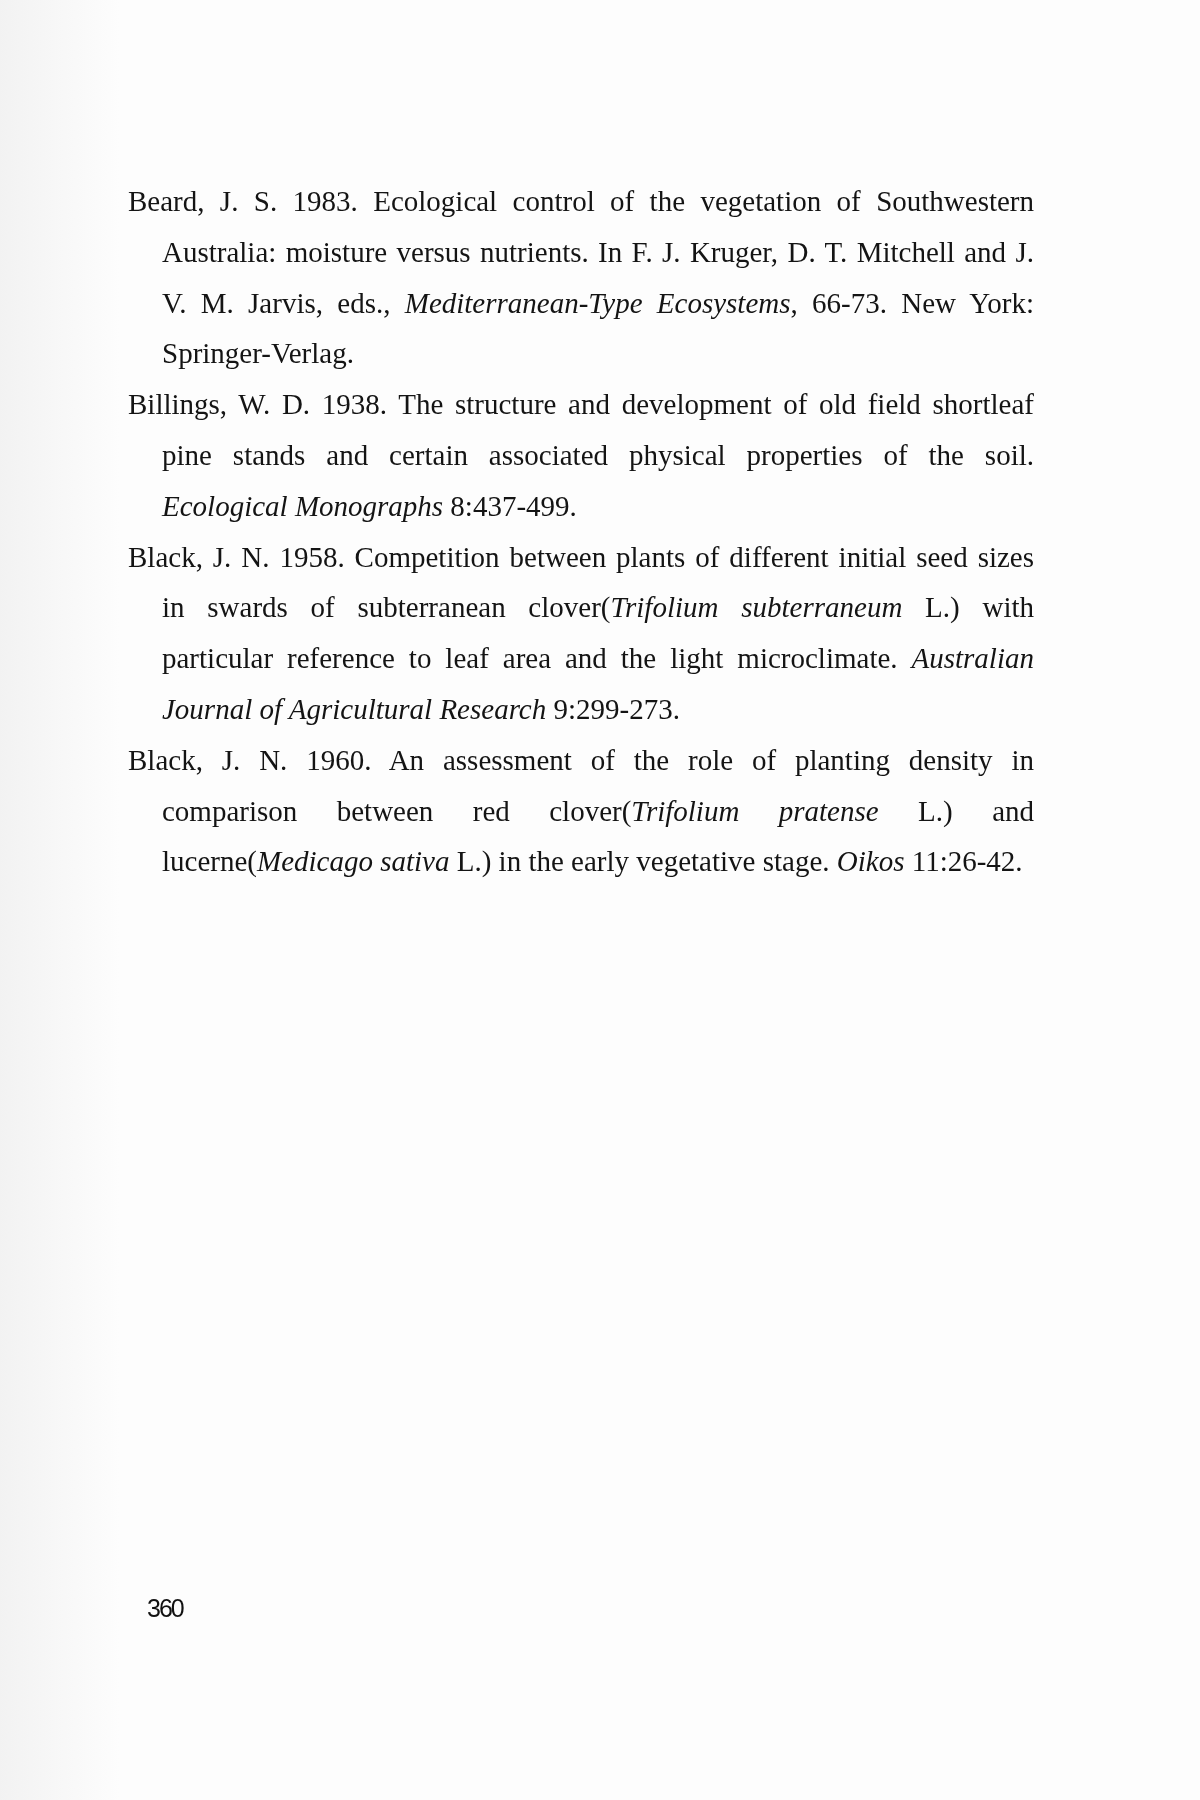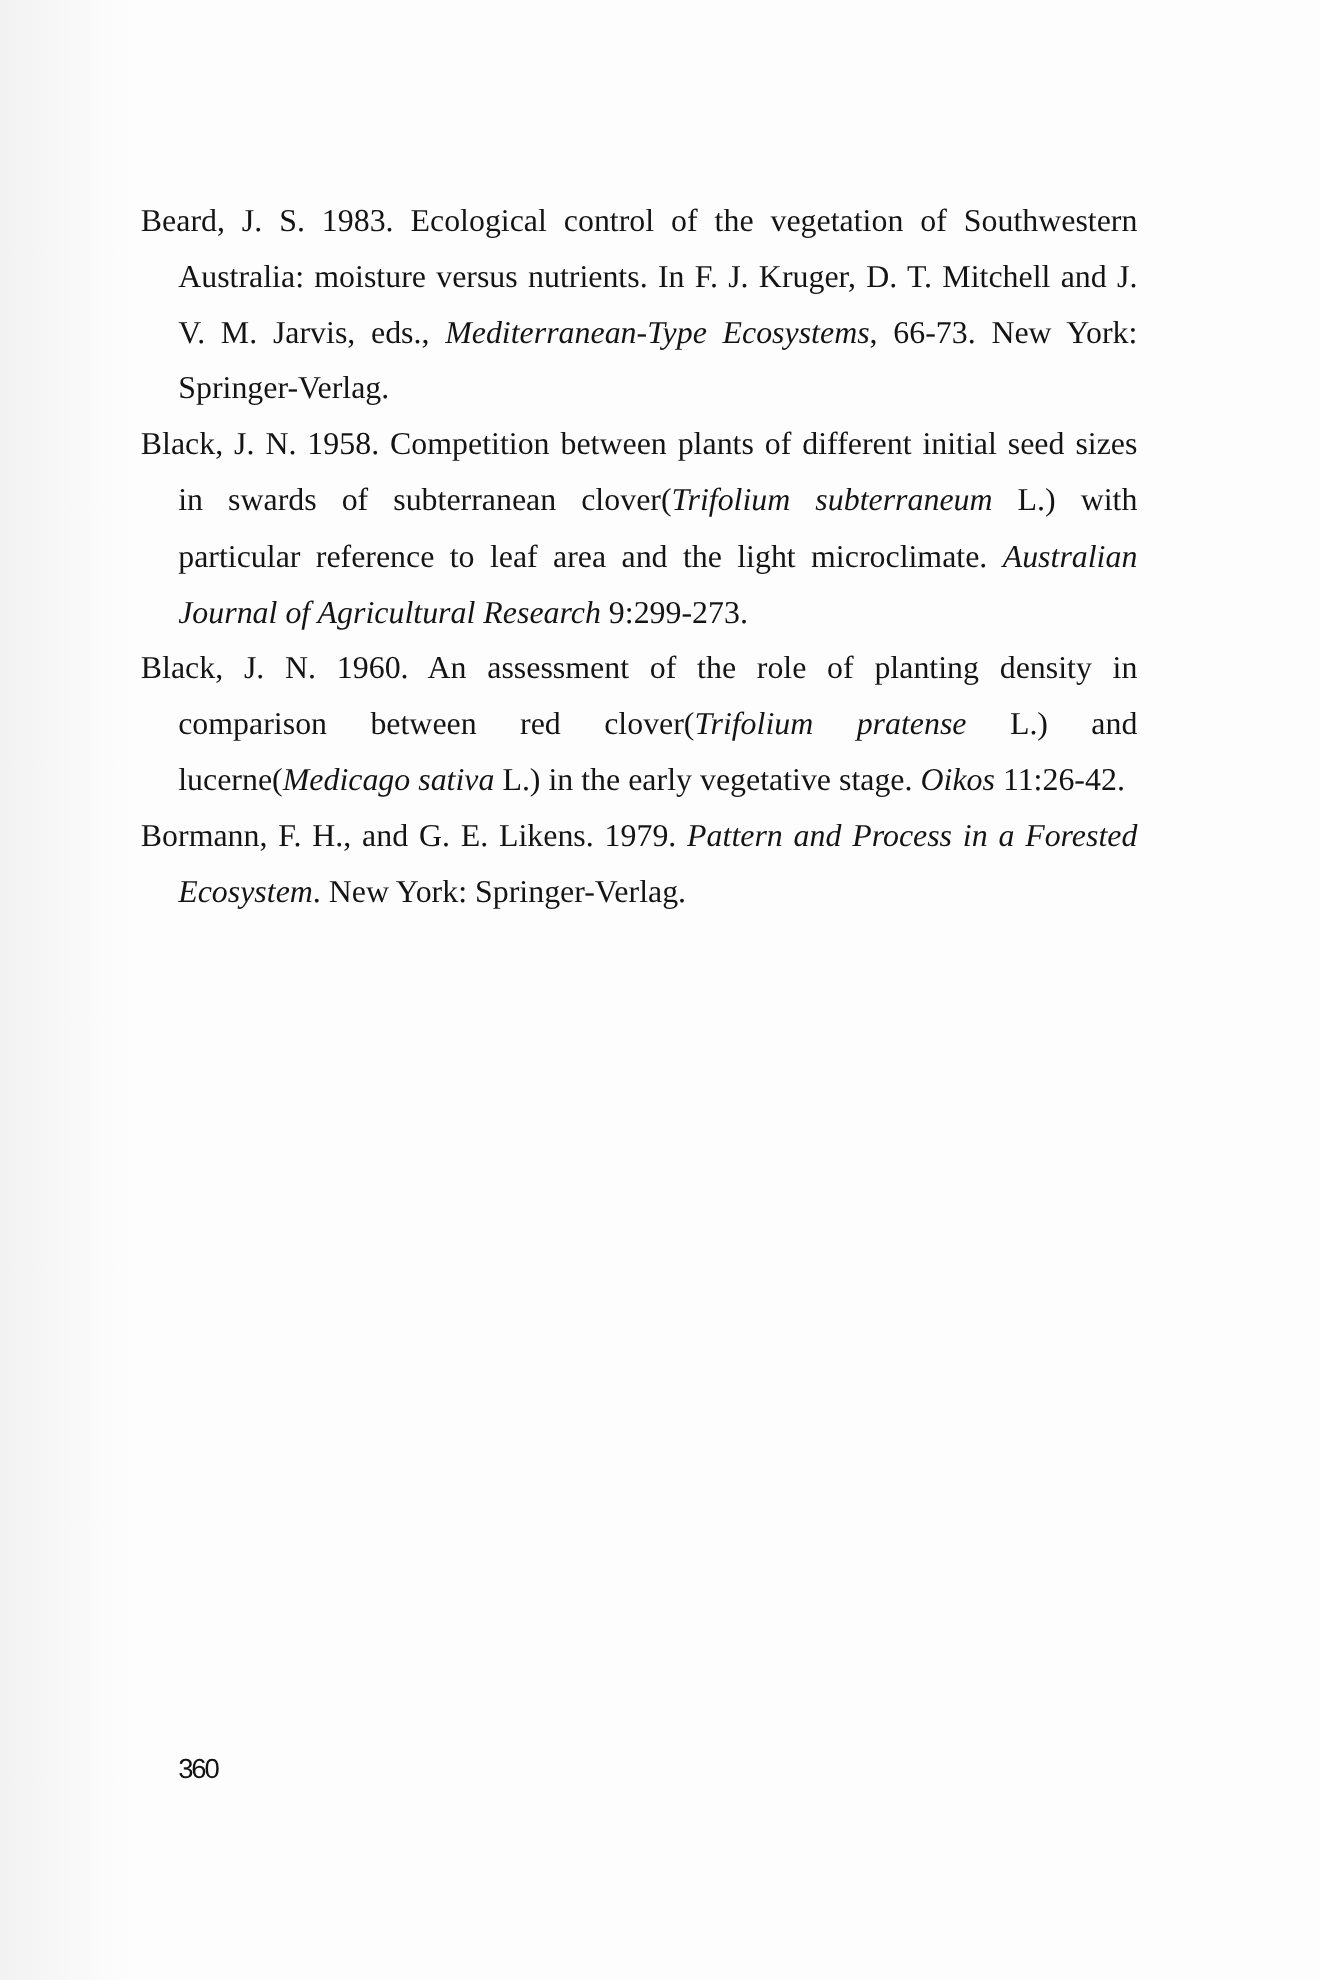--- a/index.html
+++ b/index.html
@@ -31,36 +31,35 @@
   }
   .ref i { font-style: italic; }
   .page-number {
     position: absolute;
     left: 147px;
     top: 1594px;
     font-family: "Liberation Sans", "DejaVu Sans", sans-serif;
     font-size: 25px;
     letter-spacing: -2px;
     color: #111;
-    margin-left: 15px;
   }
 </style>
 </head>
 <body>
 
 <div class="page-shade"></div>
 
 <div class="refs">
   <p class="ref">
     <span>Beard, J. S. 1983. Ecological control of the vegetation of Southwestern Australia: moisture versus nutrients. In F. J. Kruger, D. T. Mitchell and J. V. M. Jarvis, eds., </span><i>Mediterranean-Type Ecosystems</i><span>, 66-73. New York: Springer-Verlag.</span>
   </p>
   <p class="ref">
+    <span>Billings, W. D. 1938. The structure and development of old field shortleaf pine stands and certain associated physical properties of the soil. </span><i>Ecological Monographs</i><span> 8:437-499.</span>
+  </p>
+  <p class="ref">
     <span>Black, J. N. 1958. Competition between plants of different initial seed sizes in swards of subterranean clover(</span><i>Trifolium subterraneum</i><span> L.) with particular reference to leaf area and the light microclimate. </span><i>Australian Journal of Agricultural Research</i><span> 9:299-273.</span>
   </p>
   <p class="ref">
     <span>Black, J. N. 1960. An assessment of the role of planting density in comparison between red clover(</span><i>Trifolium pratense</i><span> L.) and lucerne(</span><i>Medicago sativa</i><span> L.) in the early vegetative stage. </span><i>Oikos</i><span> 11:26-42.</span>
-  </p>
-  <p class="ref">
-    <span>Bormann, F. H., and G. E. Likens. 1979. </span><i>Pattern and Process in a Forested Ecosystem</i><span>. New York: Springer-Verlag.</span>
   </p>
 </div>
 
 <div class="page-number">360</div>
 
 </body></html>

